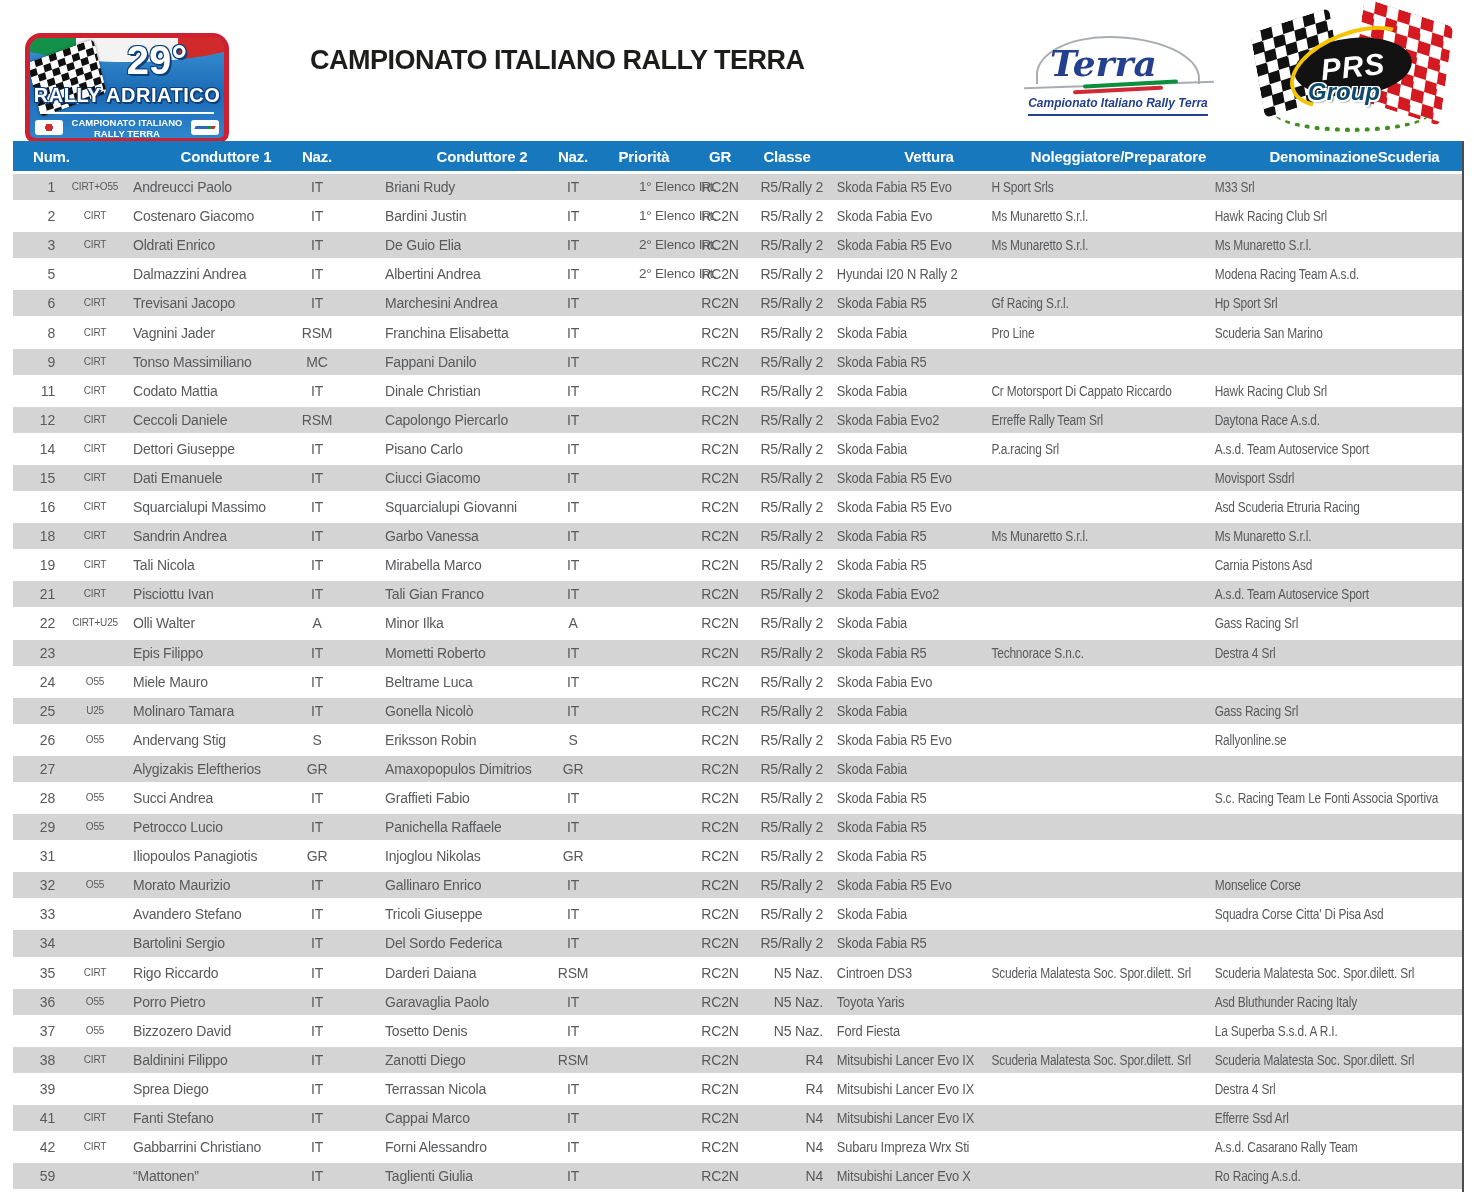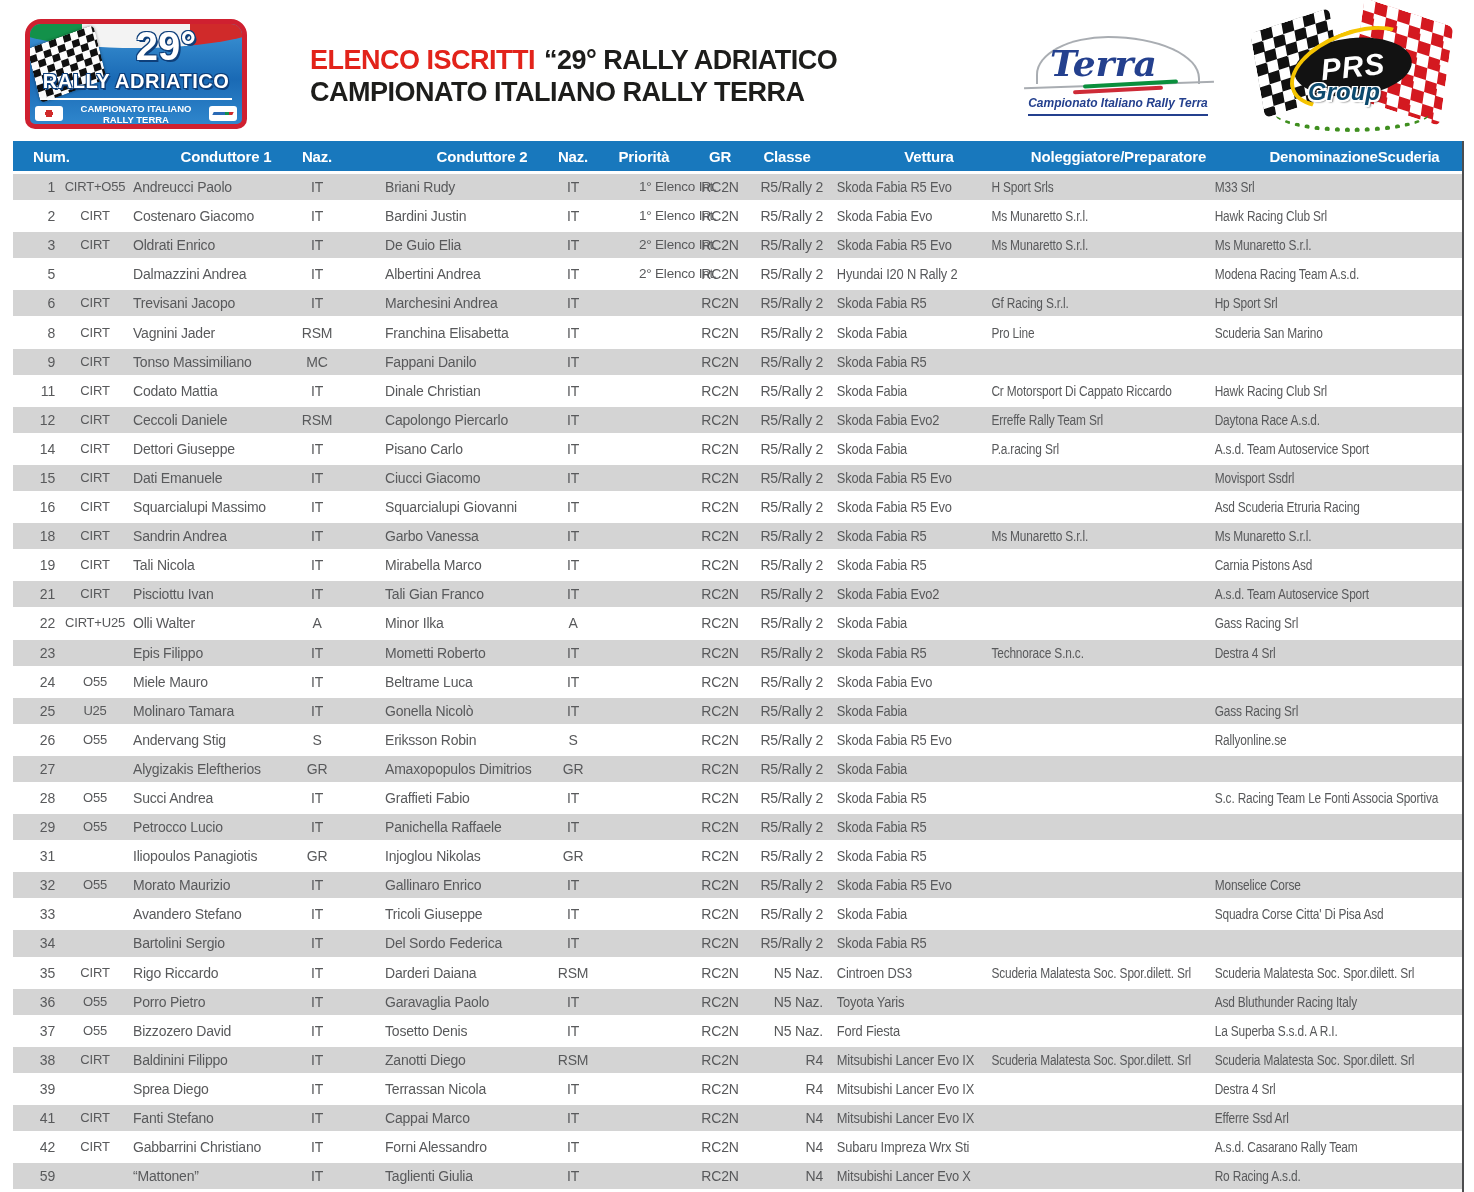--- a/index.html
+++ b/index.html
@@ -5,21 +5,21 @@
   html,body{margin:0;padding:0;}
   body{
     width:1474px;height:1192px;position:relative;background:#fff;
     font-family:"Liberation Sans",sans-serif;overflow:hidden;
     -webkit-font-smoothing:antialiased;
   }
   
   .hdr{position:absolute;left:0;top:0;width:1474px;height:140px;background:#fff;}
 
   
-  .plate{position:absolute;left:25px;top:19px;width:222px;height:110px;
+  .plate{position:absolute;left:25px;top:33px;width:204px;height:110px;
     background:linear-gradient(180deg,#3d95d6 0%,#1a6ab5 55%,#2f86cc 100%);
     border:5px solid #cf2030;border-radius:16px 16px 10px 10px;overflow:hidden;box-sizing:border-box;}
   .plate-arc{position:absolute;left:-30px;right:-30px;top:-34px;height:58px;border-radius:50%;
     background:linear-gradient(90deg,#13914a 0 30%,#f3f3f3 30% 70%,#d02a2a 70%);}
   .plate-flag{position:absolute;left:2px;top:12px;width:70px;height:56px;
     background:repeating-conic-gradient(#101010 0 25%,#fcfcfc 0 50%) 0 0/15px 15px;
     transform:rotate(-14deg) skewY(-6deg);border-radius:5px;box-shadow:0 0 3px rgba(0,0,0,.4);}
   .plate-num{position:absolute;top:0px;left:60px;right:0;text-align:center;
     font-size:40px;font-weight:bold;color:#fff;
     text-shadow:2px 2px 0 #0e3f7a,-1px -1px 0 #0e3f7a,1px -1px 0 #0e3f7a,-1px 1px 0 #0e3f7a;}
@@ -87,21 +87,21 @@
   .h-c2{padding-left:38px;}
   .h-car{padding-left:15px;}
   .h-prep{padding-left:4px;}
   .h-team{padding-left:2px;}
 
   .rows{margin-top:3px;display:flex;flex-direction:column;gap:3px;}
   .trow{height:26.1px;font-size:14px;letter-spacing:-0.2px;align-items:center;background:#fff;}
   .trow:nth-child(odd){background:#d4d4d4;}
   .trow > div{white-space:nowrap;line-height:26px;}
   .c0{text-align:right;padding-right:8px;}
-  .c1{text-align:center;font-size:13px;}
+  .c1{text-align:center;font-size:10px;}
   .c2{padding-left:6px;}
   .c3{text-align:center;}
   .c4{padding-left:38px;}
   .c5{text-align:center;}
   .c6{text-align:center;font-size:13.5px;margin-left:40px;}
   .c7{text-align:center;}
   .c8{text-align:right;}
   .c9{padding-left:15px;transform:scaleX(.92);transform-origin:0 50%;}
   .c10{padding-left:4px;transform:scaleX(.85);transform-origin:0 50%;}
   .c11{padding-left:2px;transform:scaleX(.85);transform-origin:0 50%;}
@@ -119,23 +119,20 @@
     <div class="plate-num">29°</div>
     <div class="plate-name">RALLY ADRIATICO</div>
     <div class="plate-line"></div>
     <div class="plate-sub1">CAMPIONATO ITALIANO</div>
     <div class="plate-sub2">RALLY TERRA</div>
     <div class="plate-mini plate-mini-left"></div>
     <div class="plate-mini plate-mini-right"></div>
   </div>
 
   <div class="title">
-    <div class="t1">
-      <span class="red">ELENCO ISCRITTI</span><span class="black">“29° RALLY ADRIATICO</span>
-    </div>
     <div class="t2">CAMPIONATO ITALIANO RALLY TERRA</div>
   </div>
 
   <div class="rally">
     <div class="rally-car"></div>
     <div class="rally-script">Terra</div>
     <div class="rally-swoosh g"></div>
     <div class="rally-swoosh r"></div>
     <div class="rally-caption">Campionato Italiano Rally Terra</div>
   </div>

